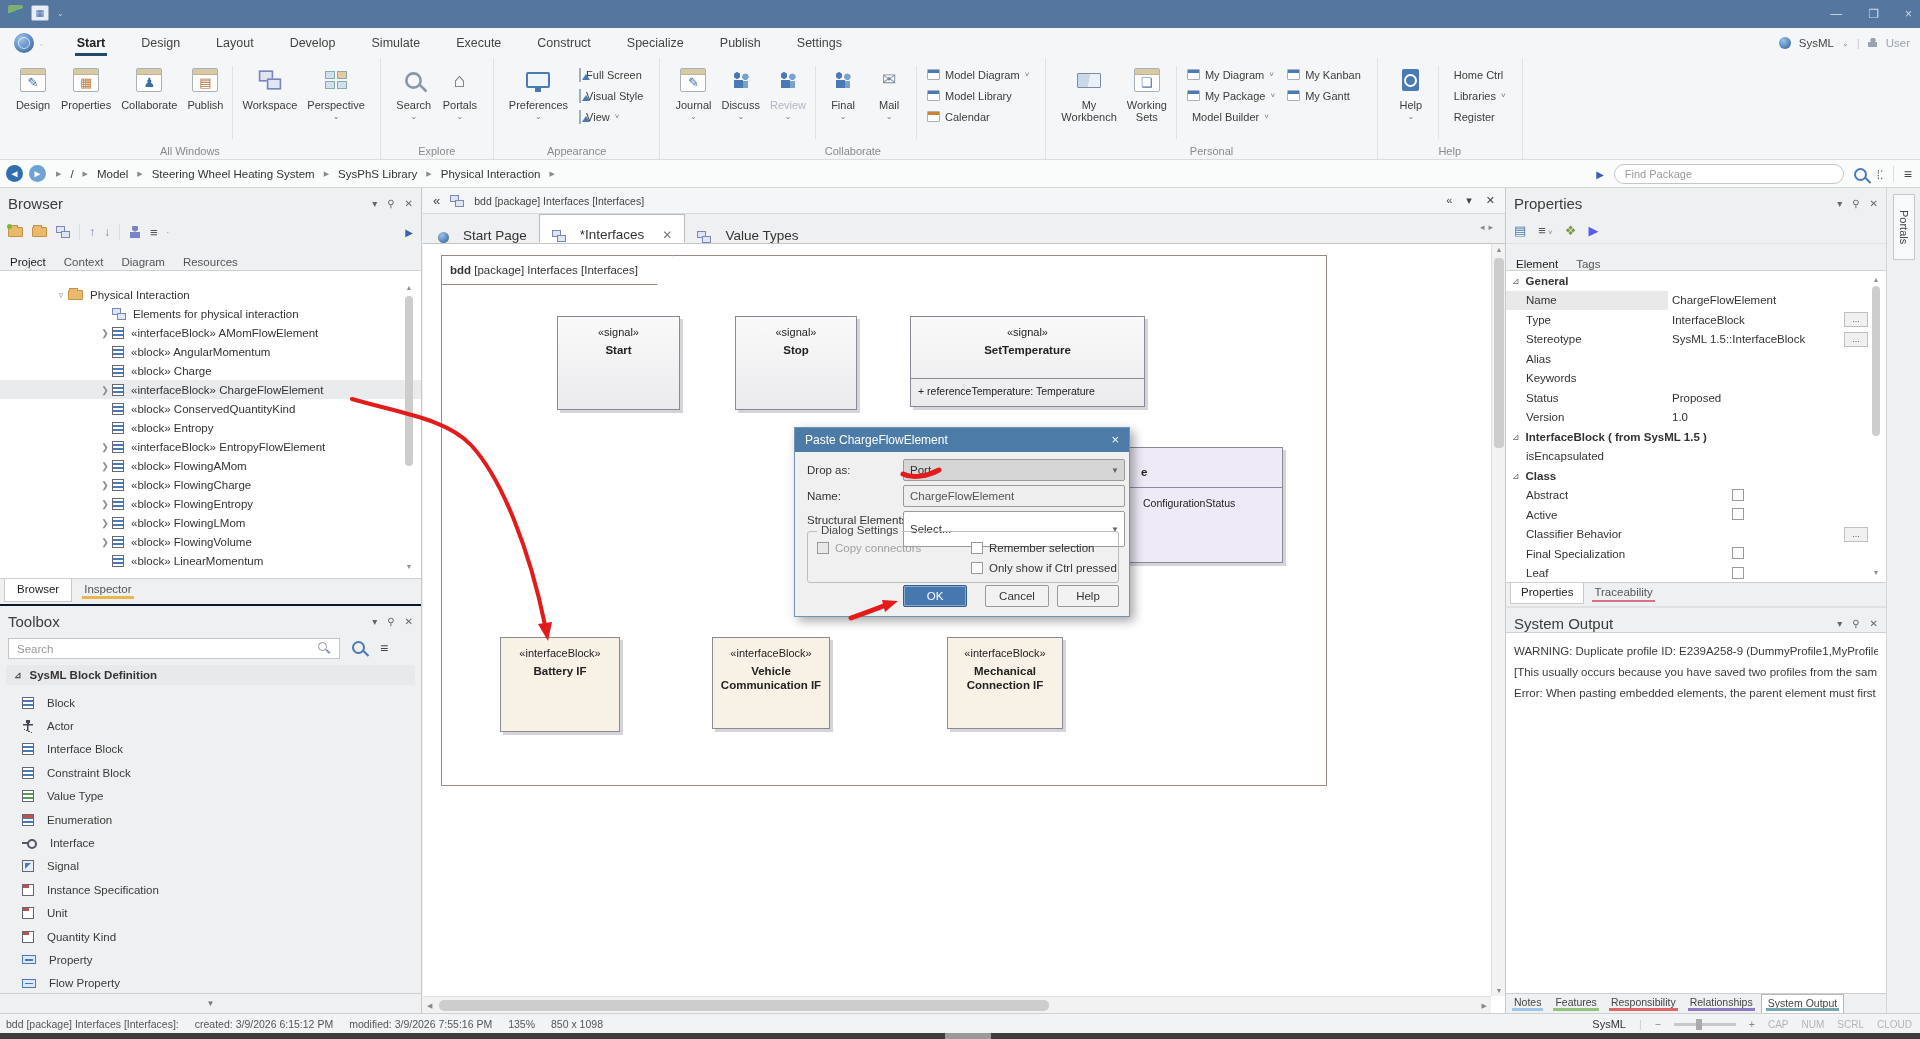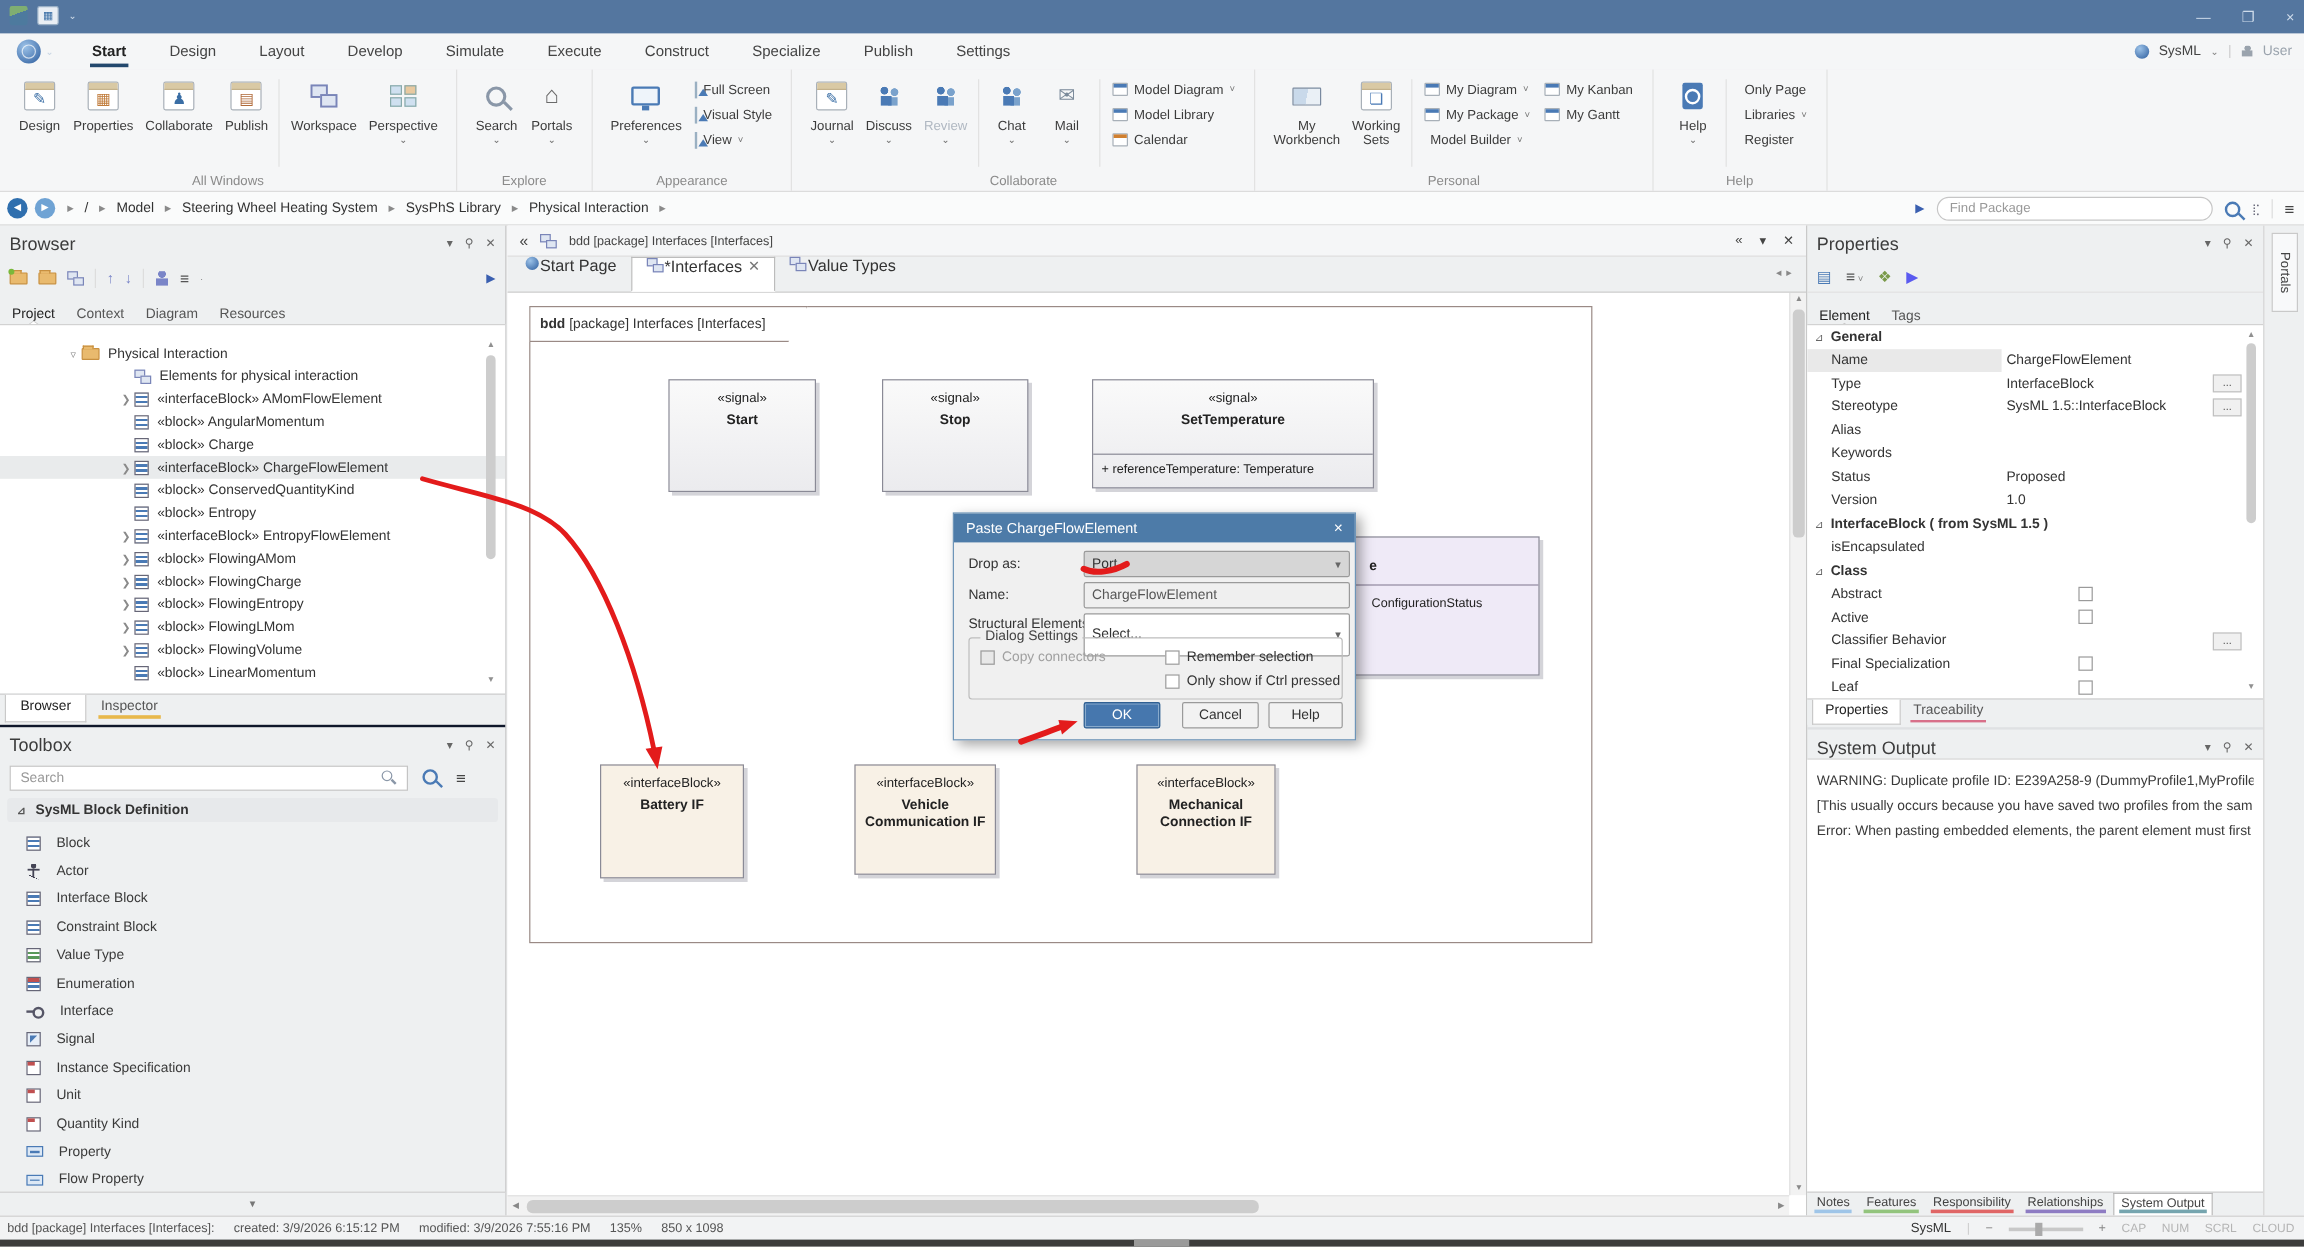--- a/index.html
+++ b/index.html
@@ -160,21 +160,21 @@
 .tbx-row{height:23.4px;display:flex;align-items:center;padding-left:22px;gap:13px;font-size:11.5px;color:#3a3a3a}
 .tbx-bottom{position:absolute;left:0;bottom:0;right:0;height:20px;border-top:1px solid #cfcfcf;background:#eef0f1;text-align:center;font-size:8px;color:#777;line-height:20px}
 
 
 .center{position:absolute;left:423px;top:188px;width:1082px;height:825px;background:#fff}
 .ed-head{position:absolute;left:0;top:0;right:0;height:26px;background:#f5f6f7;border-bottom:1px solid #dadada;display:flex;align-items:center;gap:10px;padding:0 10px}
 .ed-head .chev{color:#444;font-size:13px}
 .ed-head .htxt{font-size:10.5px;color:#444}
 .ed-head-r{position:absolute;right:10px;display:flex;gap:14px;font-size:11px;color:#444}
 .ed-tabs{position:absolute;left:0;top:26px;right:0;height:30px;background:#eef0f1;border-bottom:1px solid #c6c6c6;display:flex;align-items:stretch;padding-left:3px}
-.ed-tab{display:flex;align-items:flex-start;gap:1px;padding:0 12px;font-size:13.5px;color:#333;position:relative}
+.ed-tab{display:flex;align-items:flex-end;gap:14px;padding:0 12px;font-size:13.5px;color:#333;position:relative}
 .ed-tab.active{background:#fff;border:1px solid #bcbcbc;border-bottom:1px solid #fff;z-index:2}
 .ed-tab .x{color:#777;font-size:12px;margin-left:4px}
 .ed-tabs-r{position:absolute;right:8px;top:34px;font-size:9px;color:#888;letter-spacing:4px}
 .canvas{position:absolute;left:0;top:56px;right:14px;bottom:17px;background:#fff;overflow:hidden}
 .frame{position:absolute;left:18px;top:11px;width:886px;height:531px;border:1px solid #9a8a85}
 .frame-lab{position:absolute;left:18px;top:11px;width:232px;height:30px;background:#fff;border:1px solid #9a8a85;
  clip-path:polygon(0 0,100% 0,calc(100% - 16px) 100%,0 100%);font-size:11.5px;color:#333;line-height:29px;padding-left:8px}
 .dbox{position:absolute;border:1px solid #8a8a96;box-shadow:3px 3px 0 rgba(160,160,170,.45);text-align:center;font-size:11px;color:#222}
 .dbox .st{margin-top:9px;font-size:11px;color:#222}
 .dbox .nm{font-weight:bold;margin-top:5px;font-size:11.5px;line-height:14px}
@@ -428,21 +428,21 @@
             <span class="ppl"></span>
           </div>
           <div class="rlb">Review</div>
           <div class="rcaret">⌄</div>
         </div>
         <div class="rsep"></div>
         <div class="rbig">
           <div class="ric">
             <span class="ppl"></span>
           </div>
-          <div class="rlb">Chat</div>
+          <div class="rlb">Final</div>
           <div class="rcaret">⌄</div>
         </div>
         <div class="rbig">
           <div class="ric">
             <span class="gicon" style="color: rgb(122, 138, 154); font-size: 17px;">✉</span>
           </div>
           <div class="rlb">Mail</div>
           <div class="rcaret">⌄</div>
         </div>
         <div class="rsep"></div>
@@ -529,21 +529,21 @@
           <div class="ric">
             <span class="helpb"></span>
           </div>
           <div class="rlb">Help</div>
           <div class="rcaret">⌄</div>
         </div>
         <div class="rsep"></div>
         <div class="rstack">
           <div class="sitem">
             <span><span class="easph sm"></span></span>
-            <span>Only Page</span>
+            <span>Home Ctrl</span>
           </div>
           <div class="sitem">
             <span><span class="easph sm"></span></span>
             <span>Libraries</span>
             <span class="rcaret">˅</span>
           </div>
           <div class="sitem">
             <span><span class="easph sm"></span></span>
             <span>Register</span>
           </div>

